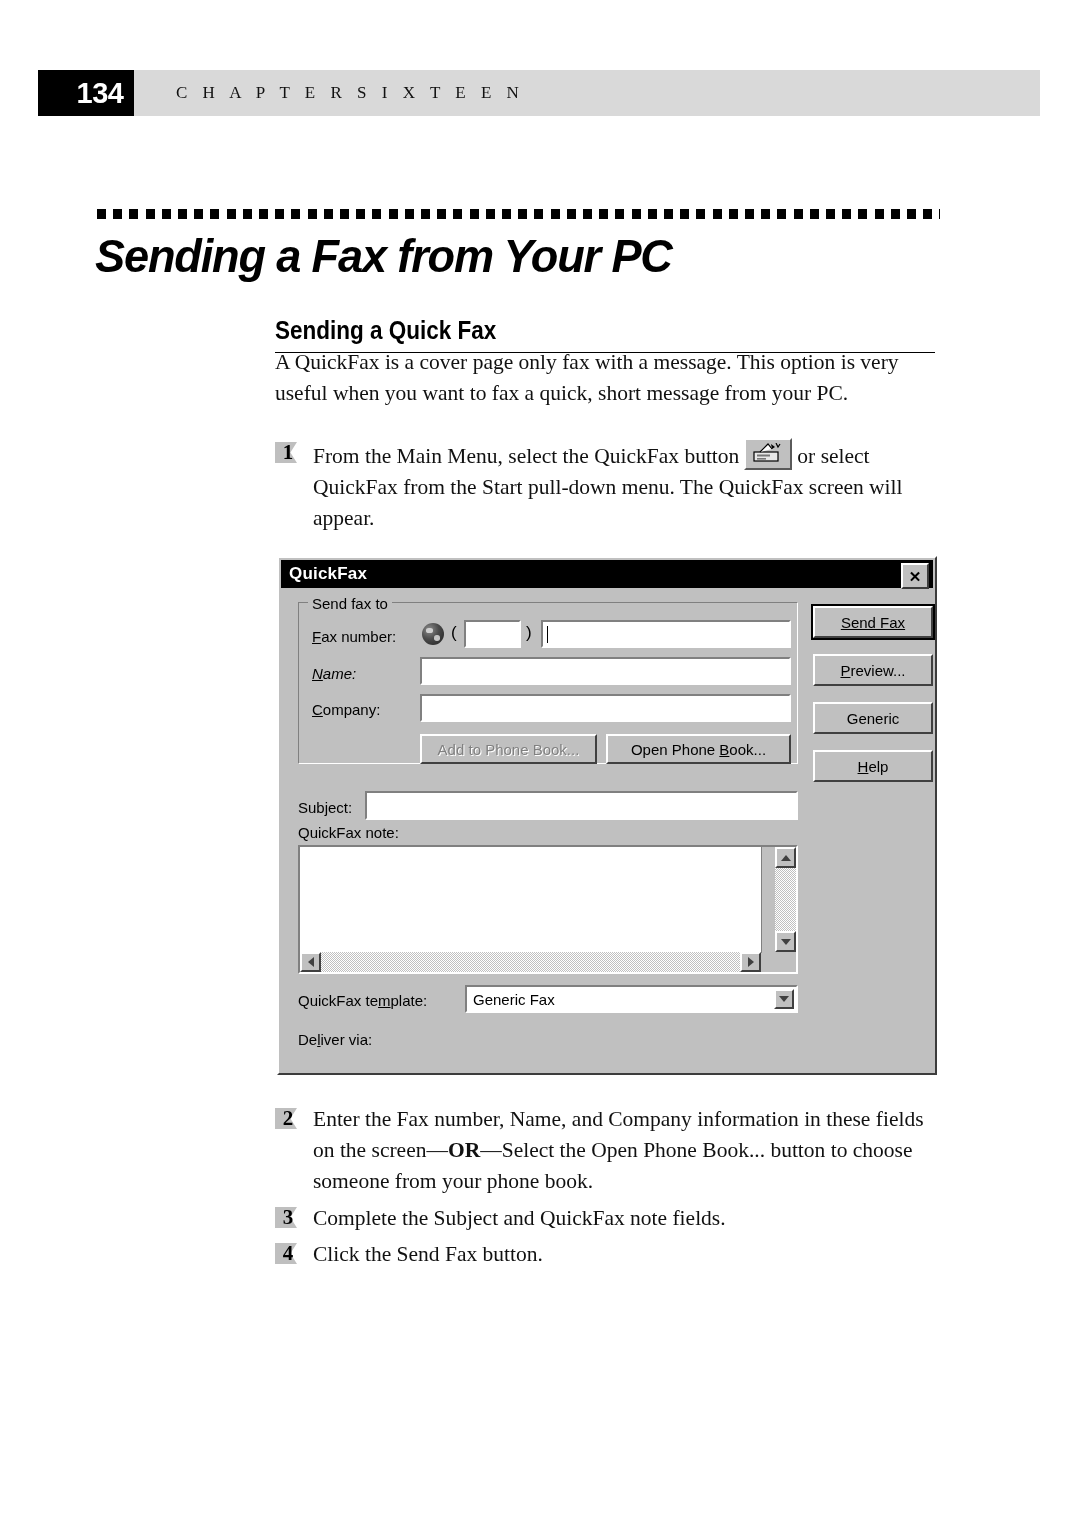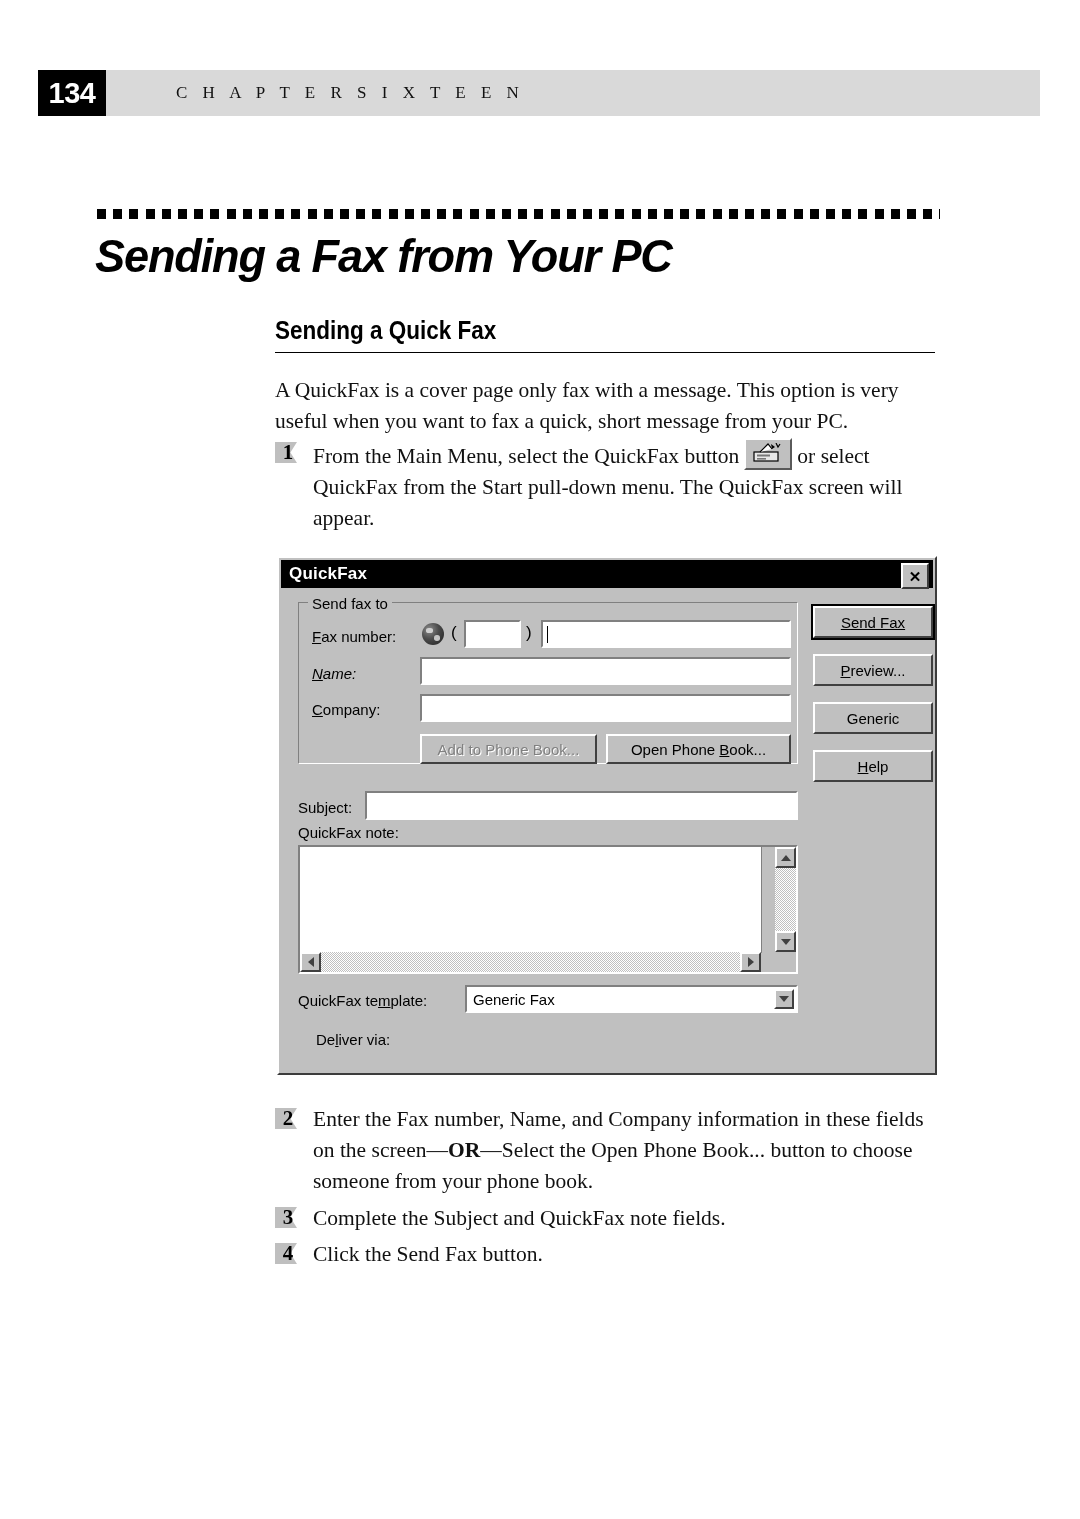--- a/index.html
+++ b/index.html
@@ -17,20 +17,21 @@
     position:absolute; left:38px; top:70px; width:1002px; height:46px;
     background:#d9d9d9;
   }
   .page-number{
     position:absolute; left:0; top:0; width:68px; height:46px;
     background:#000; color:#fff;
     font-family:"Liberation Sans", sans-serif;
     font-weight:bold; font-size:29px;
     display:flex; align-items:center; justify-content:center;
     letter-spacing:-0.5px;
+    padding-left:28px;
   }
   .chapter-label{
     position:absolute; left:138px; top:0; height:46px;
     display:flex; align-items:center;
     font-family:"Liberation Serif", serif;
     font-size:17px; letter-spacing:5.5px; color:#111;
   }
 
   
   .dotted-rule{
@@ -61,21 +62,21 @@
     background:#000;
   }
 
   
   .para{
     position:absolute;
     font-family:"Liberation Serif", serif;
     font-size:21.5px; line-height:31px;
     color:#111;
   }
-  .para.intro{ left:275px; top:375px; width:665px; }
+  .para.intro{ left:275px; top:347px; width:665px; }
 
   .step{
     position:absolute;
     font-family:"Liberation Serif", serif;
     font-size:21.5px; line-height:31px;
     color:#111;
   }
   .step-num{
     position:absolute; left:0; top:2px;
     width:26px; height:24px;
@@ -373,21 +374,21 @@
   </div>
 
   <div class="fld-label" style="left:19px; top:434px;">QuickFax te<u>m</u>plate:</div>
   <div class="combo" style="left:186px; top:427px; width:333px;">
     <span class="combo-text">Generic Fax</span>
     <span class="combo-arrow">
         <span class="arrow arr-down"></span>
       </span>
   </div>
 
-  <div class="fld-label" style="left:37px; top:473px;">De<u>l</u>iver via:</div>
+  <div class="fld-label" style="left:19px; top:473px;">De<u>l</u>iver via:</div>
 
 </div>
 
 <div class="step step2">
   <span class="step-num">
       <span>2</span>
     </span>
   <span class="step-body"><span>Enter the Fax number, Name, and Company information in these fields on the screen—</span><span class="or-bold">OR</span><span>—Select the Open Phone Book... button to choose someone from your phone book.</span></span>
 </div>
 

